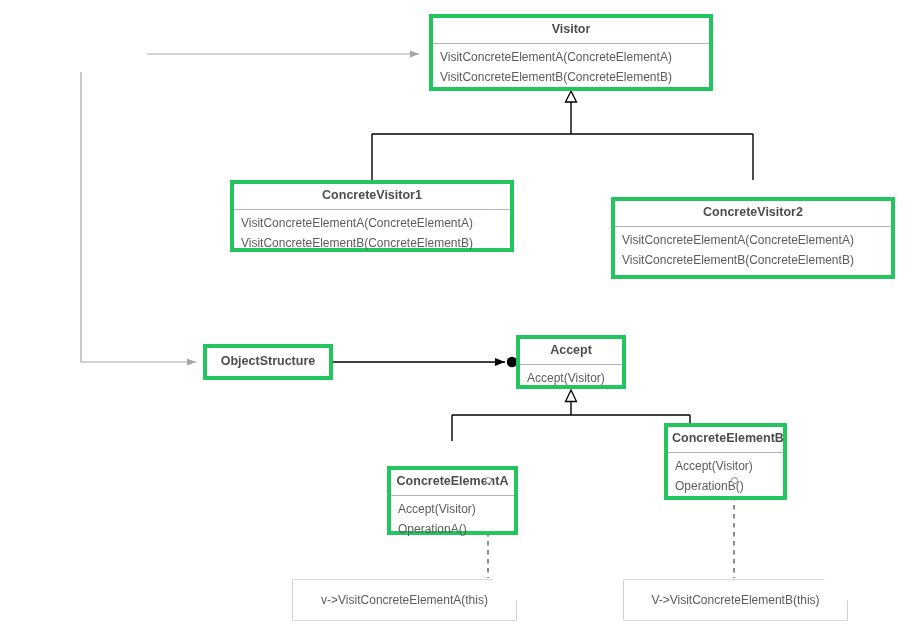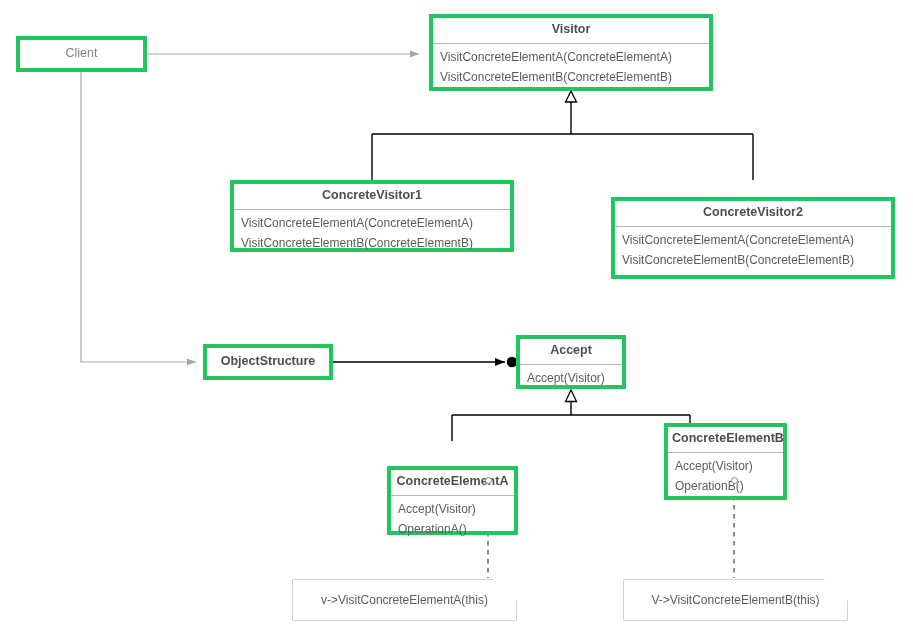--- a/index.html
+++ b/index.html
@@ -148,23 +148,20 @@
       <path d="M293,580 L493,580 L516,601 L516,620 L293,620 Z" fill="#ffffff" stroke="#b3b3b3" stroke-width="1.2" stroke-linejoin="miter"></path>
       <path d="M493,580 L495,599 L516,601" fill="none" stroke="#b3b3b3" stroke-width="1.2"></path>
     </g>
 
     <g>
       <path d="M624,580 L824,580 L847,601 L847,620 L624,620 Z" fill="#ffffff" stroke="#b3b3b3" stroke-width="1.2" stroke-linejoin="miter"></path>
       <path d="M824,580 L826,599 L847,601" fill="none" stroke="#b3b3b3" stroke-width="1.2"></path>
     </g>
   </svg>
 
-  <div class="uml-class" style="left:16px; top:36px; width:131px; height:36px;">
-    <div class="uml-title plain single-cell">Client</div>
-  </div>
 
   <div class="uml-class" style="left:429px; top:14px; width:284px; height:77px;">
     <div class="uml-title">Visitor</div>
     <div class="uml-compartment">
       <div class="uml-member">VisitConcreteElementA(ConcreteElementA)</div>
       <div class="uml-member">VisitConcreteElementB(ConcreteElementB)</div>
     </div>
   </div>
 
   <div class="uml-class" style="left:230px; top:180px; width:284px; height:72px;">

